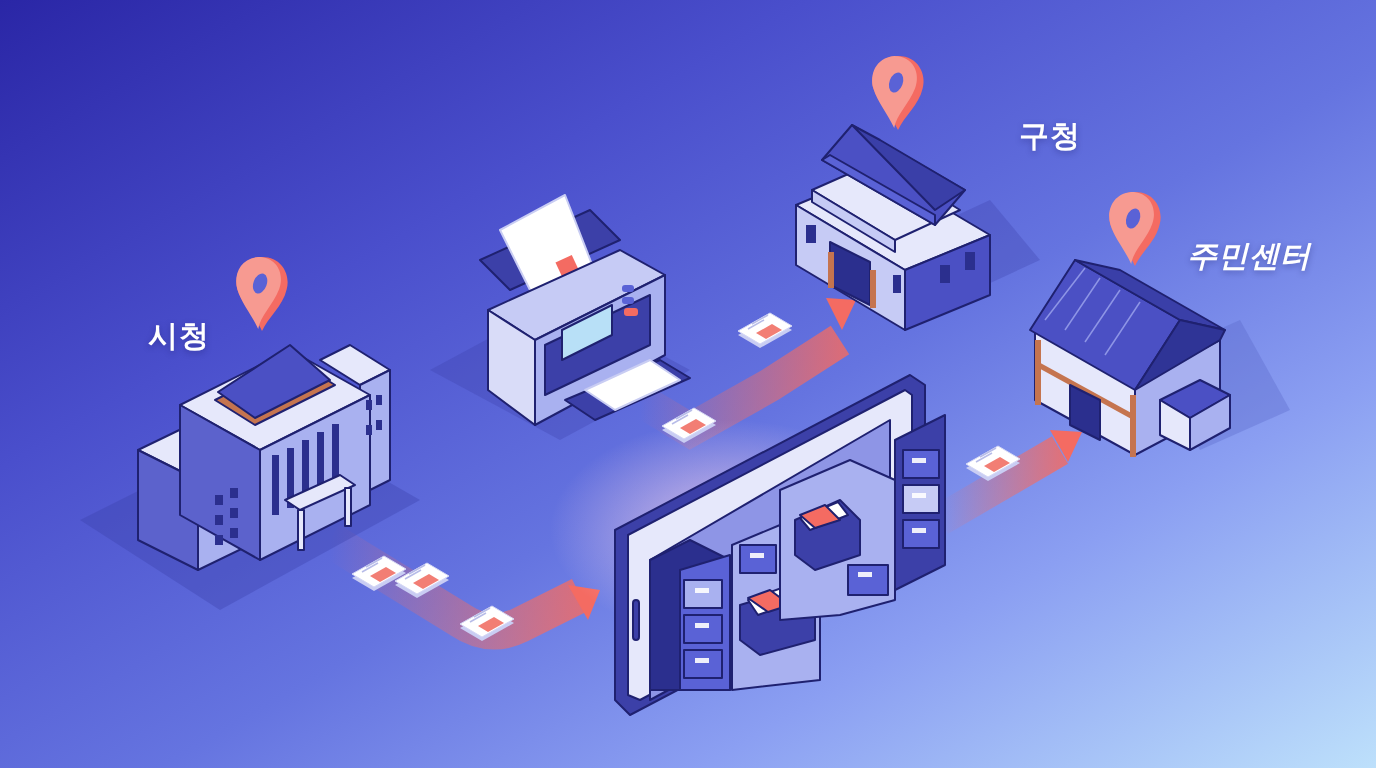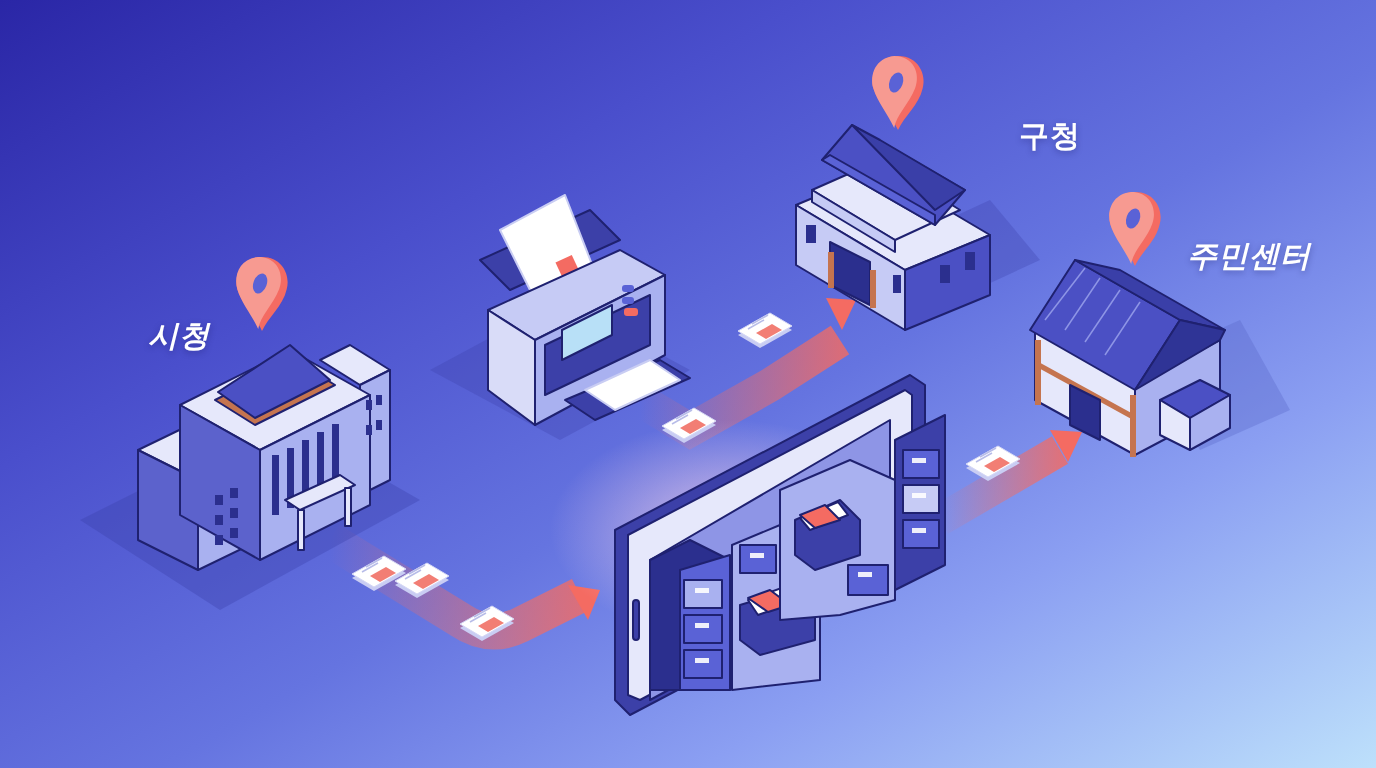--- a/index.html
+++ b/index.html
@@ -210,15 +210,15 @@
       <use href="#doc" transform="translate(662,420)"></use>
     </g>
   <g>
       <use href="#doc" transform="translate(738,325)"></use>
     </g>
   <g>
       <use href="#doc" transform="translate(966,458)"></use>
     </g>
 </svg>
 
-<div class="label" style="left:148px;top:316px;font-style:italic;">시청</div>
+<div class="label" style="left:148px;top:316px;">시청</div>
 <div class="label" style="left:975px;top:116px;margin-left:44px;">구청</div>
 <div class="label" style="left:1187px;top:236px;font-style:italic;">주민센터</div>
 
 </body></html>

